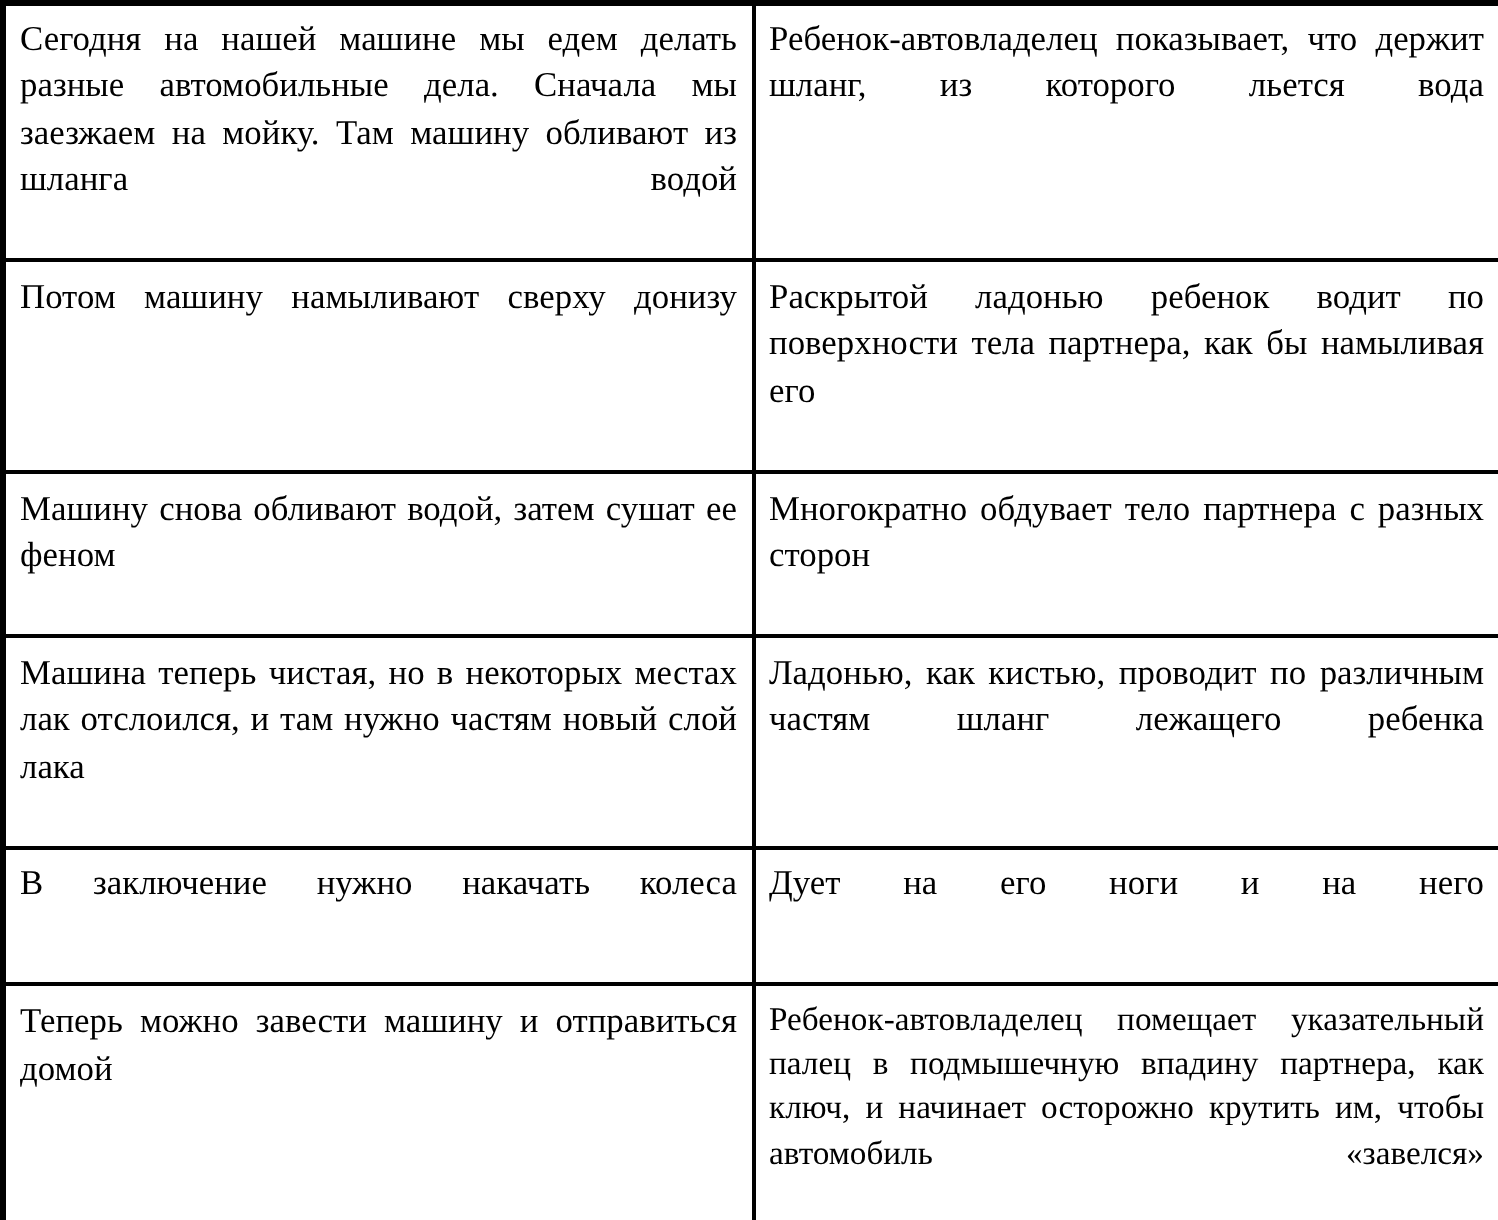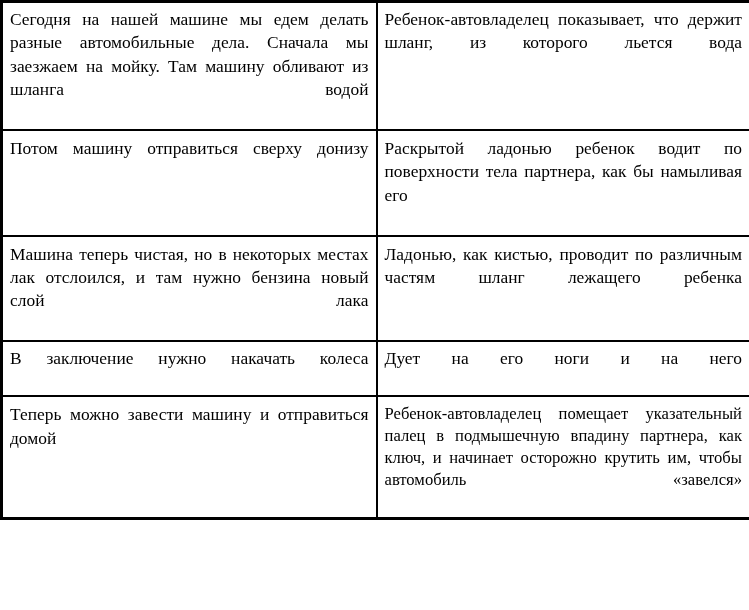--- a/index.html
+++ b/index.html
@@ -54,21 +54,21 @@
 
   table.scan-table tr.row-0 td { height: 118px; }
   table.scan-table tr.row-1 td { height: 94px; }
   table.scan-table tr.row-2 td { height: 73px; }
   table.scan-table tr.row-3 td { height: 87px; }
   table.scan-table tr.row-4 td { height: 39px; }
   table.scan-table tr.row-5 td { height: 93px; }
   table.scan-table tr.row-6 td { height: 108px; }
 
   table.scan-table tr.row-0 td { padding-top: 5px; }
-  table.scan-table tr.row-4 td { padding-top: 5px; padding-bottom: 1px; }
+  table.scan-table tr.row-4 td { padding-top: 5px; padding-bottom: 15px; }
   table.scan-table tr.row-6 td { font-size: 16.6px; line-height: 1.33; }
   table.scan-table tr.row-6 td.cell-left { font-size: 17.4px; line-height: 1.345; }
 
   .cell-text {
     display: block;
     text-align: justify;
     text-justify: inter-word;
   }
   
   .cell-text::after {
@@ -93,31 +93,39 @@
         <td class="cell-left">
           <span class="cell-text">Сегодня на нашей машине мы едем делать разные автомобильные дела. Сначала мы заезжаем на мойку. Там машину обливают из шланга водой</span>
         </td>
         <td class="cell-right">
           <span class="cell-text">Ребенок-автовладелец показывает, что держит шланг, из которого льется вода</span>
         </td>
       </tr>
 
       <tr class="row-1">
         <td class="cell-left">
-          <span class="cell-text">Потом машину отправиться сверху донизу</span>
+          <span class="cell-text">Потом машину намыливают сверху донизу</span>
         </td>
         <td class="cell-right">
           <span class="cell-text">Раскрытой ладонью ребенок водит по поверхности тела партнера, как бы намыливая его</span>
         </td>
       </tr>
 
+      <tr class="row-2">
+        <td class="cell-left">
+          <span class="cell-text">Машину снова обливают водой, затем сушат ее феном</span>
+        </td>
+        <td class="cell-right">
+          <span class="cell-text">Многократно обдувает тело партнера с разных сторон</span>
+        </td>
+      </tr>
 
       <tr class="row-3">
         <td class="cell-left">
-          <span class="cell-text">Машина теперь чистая, но в некоторых местах лак отслоился, и там нужно бензина новый слой лака</span>
+          <span class="cell-text">Машина теперь чистая, но в некоторых местах лак отслоился, и там нужно частям новый слой лака</span>
         </td>
         <td class="cell-right">
           <span class="cell-text">Ладонью, как кистью, проводит по различным частям шланг лежащего ребенка</span>
         </td>
       </tr>
 
       <tr class="row-4">
         <td class="cell-left">
           <span class="cell-text">В заключение нужно накачать колеса</span>
         </td>

